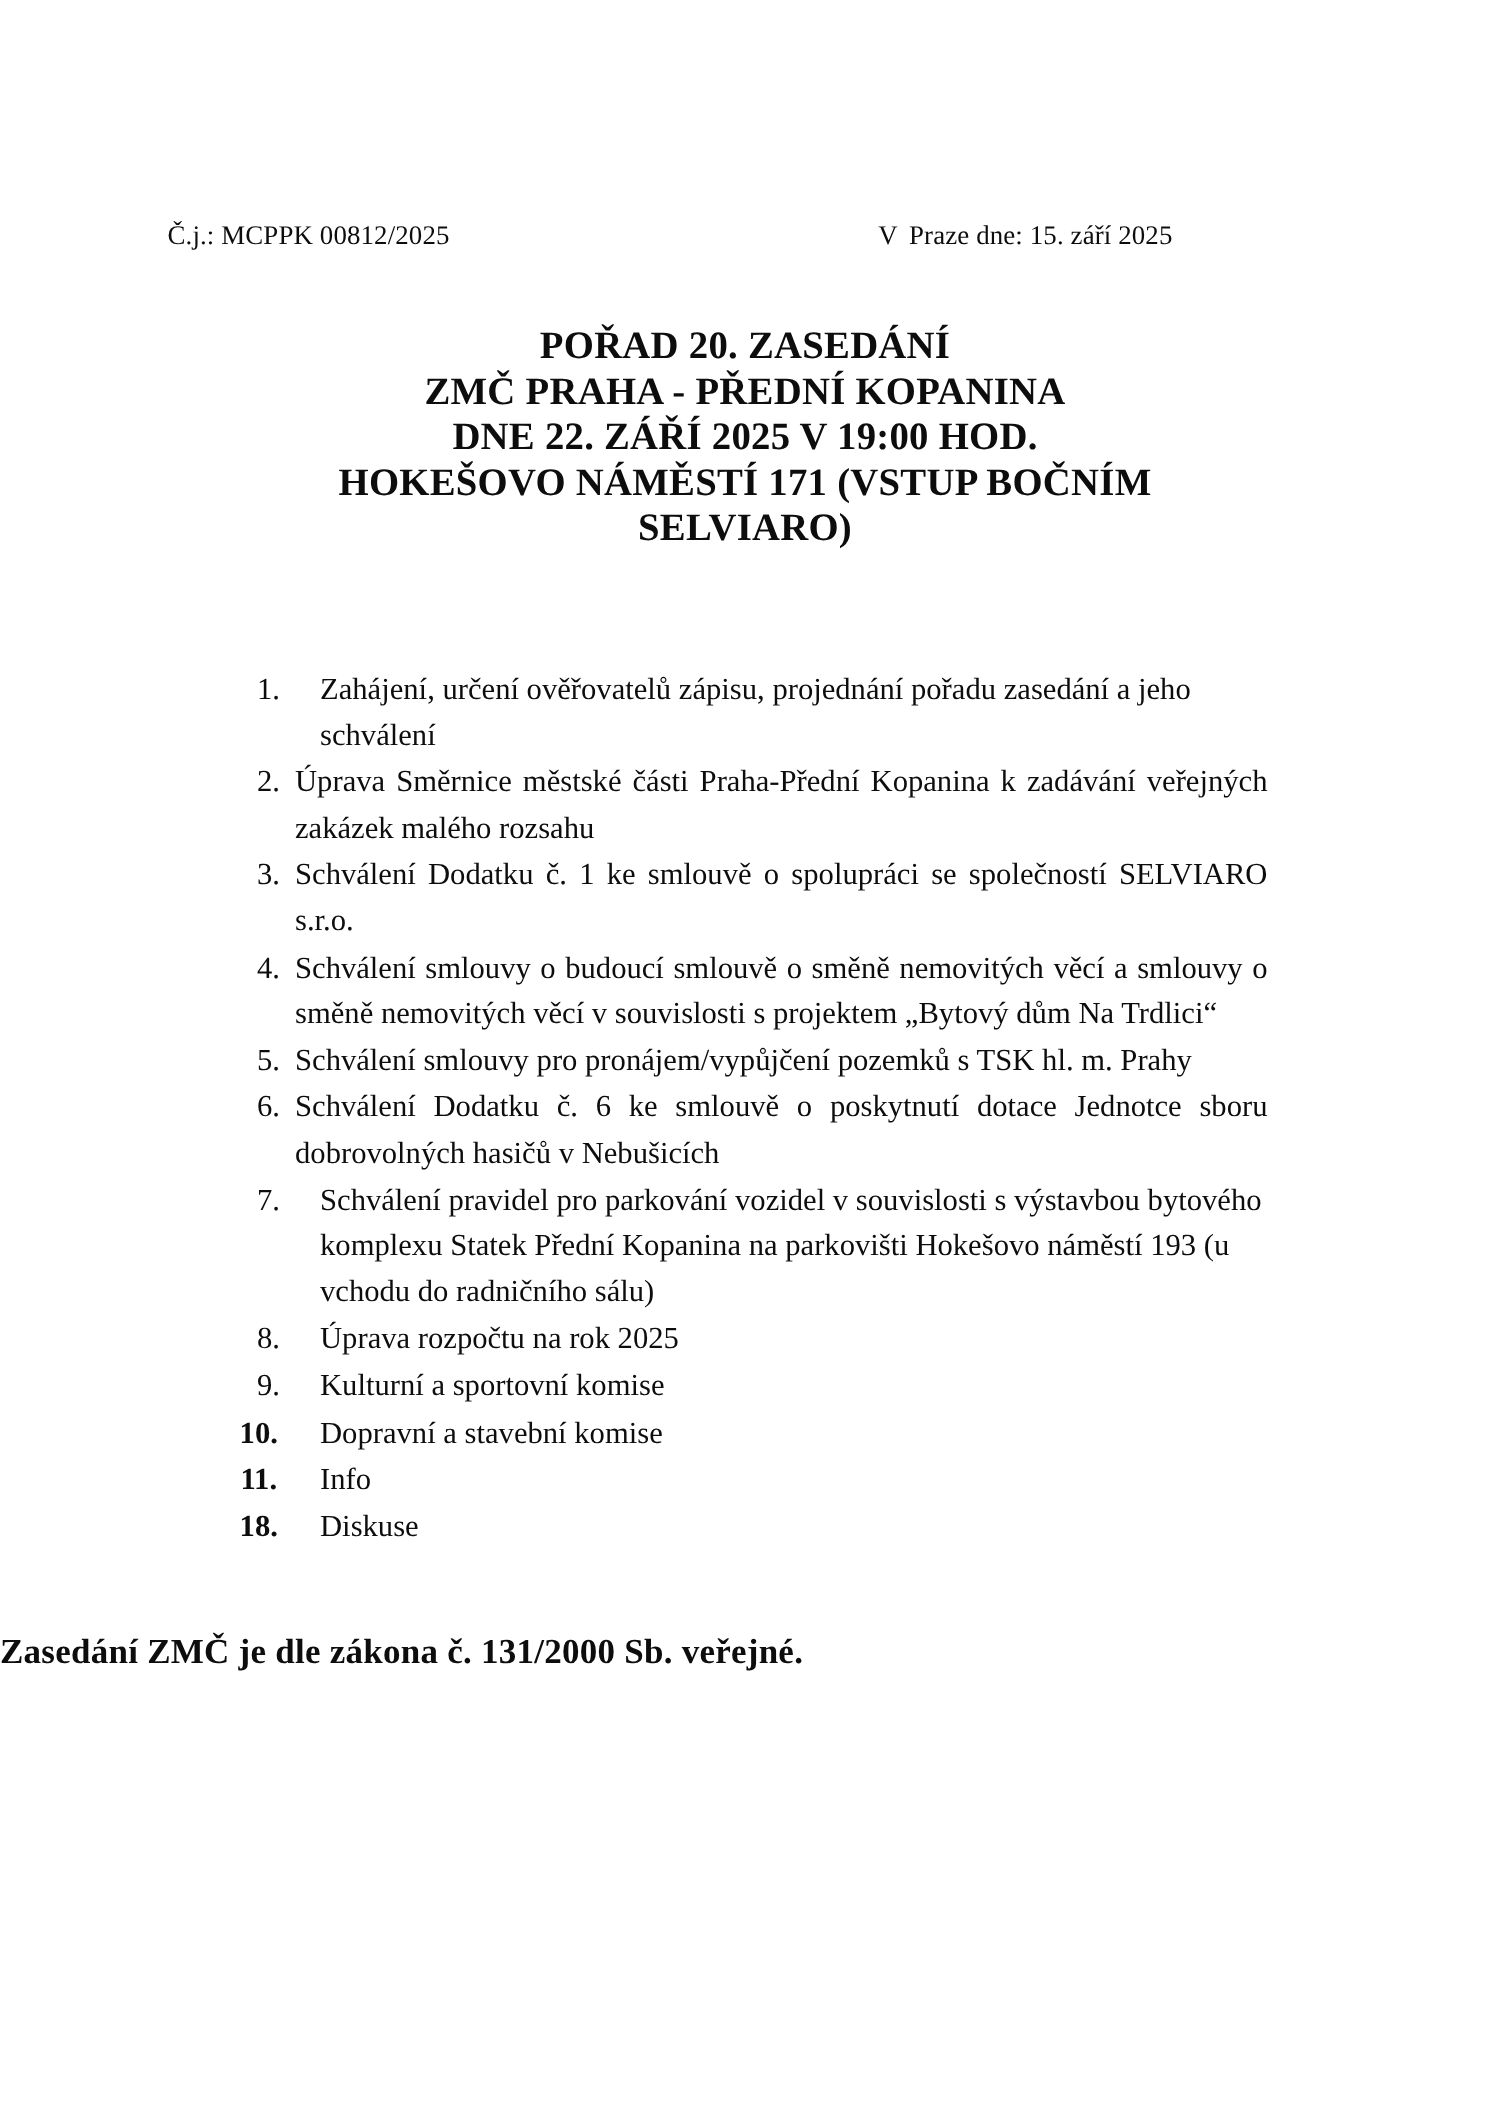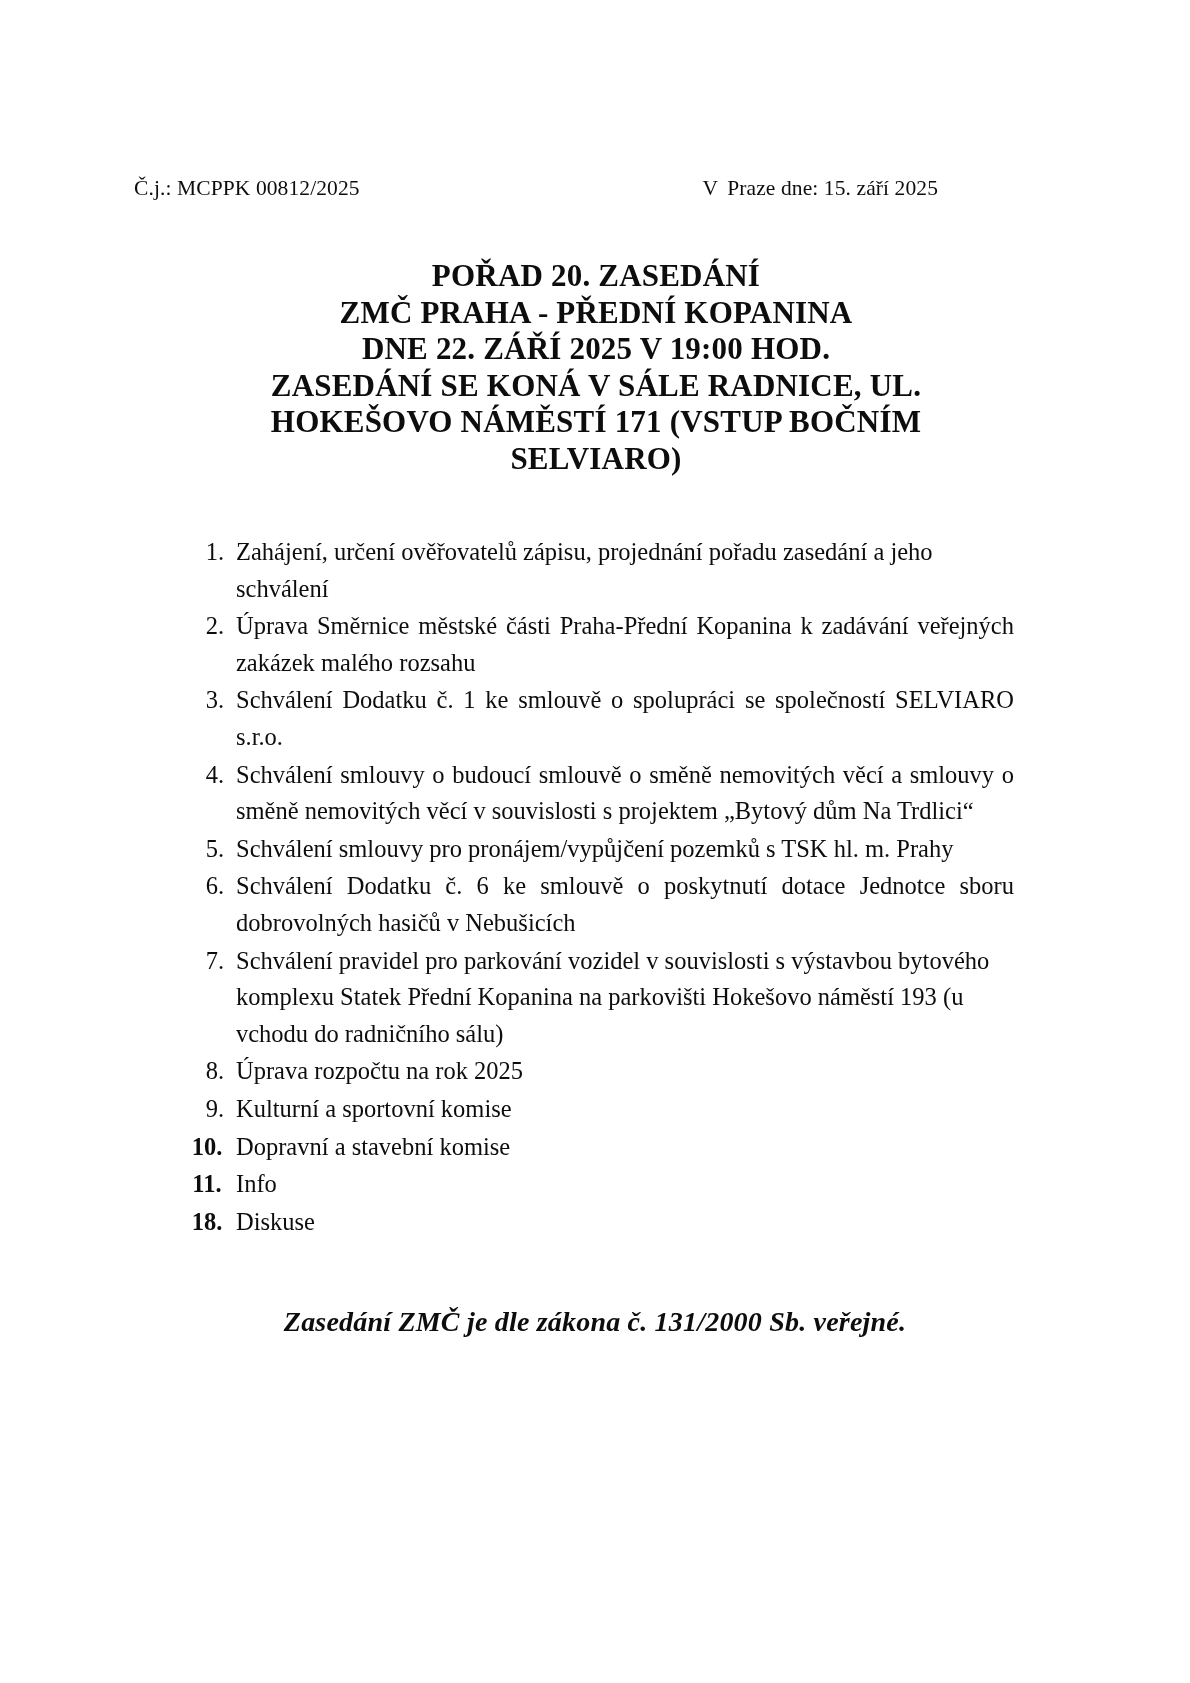--- a/index.html
+++ b/index.html
@@ -95,52 +95,50 @@
     flex: 1 1 auto;
     display: block;
   }
   
   .agenda-item .txt.justify {
     text-align: justify;
     text-align-last: left;
   }
   .agenda-item .txt.plain {
     text-align: left;
+    margin-left: 20px;
   }
 
   
   .footer-note {
     position: absolute;
     top: 1306px;
     left: 0;
     width: 1190px;
-    text-align: center;
     font-weight: bold;
-    font-style: italic;
     font-size: 28px;
     letter-spacing: 0.2px;
   }
 </style>
 </head>
 <body>
 
 <div class="page">
 
   <div class="doc-header">
     <span class="ref-no">Č.j.: MCPPK 00812/2025</span>
     <span class="place-date">
       <span class="v-word">V</span><span>Praze dne: 15. září 2025</span>
     </span>
   </div>
 
   <div class="title-block">
     <span class="tline">POŘAD 20. ZASEDÁNÍ</span>
     <span class="tline">ZMČ PRAHA - PŘEDNÍ KOPANINA</span>
     <span class="tline">DNE 22. ZÁŘÍ 2025 V 19:00 HOD.</span>
-    <span class="tline">ZASEDÁNÍ SE KONÁ V SÁLE RADNICE, UL.</span>
     <span class="tline">HOKEŠOVO NÁMĚSTÍ 171 (VSTUP BOČNÍM</span>
     <span class="tline">SELVIARO)</span>
   </div>
 
   <ol class="agenda" style="list-style:none;margin:0;padding:0;">
 
     <li class="agenda-item">
       <span class="num">1.</span>
       <span class="txt plain">Zahájení, určení ověřovatelů zápisu, projednání pořadu zasedání a jeho schválení</span>
     </li>

